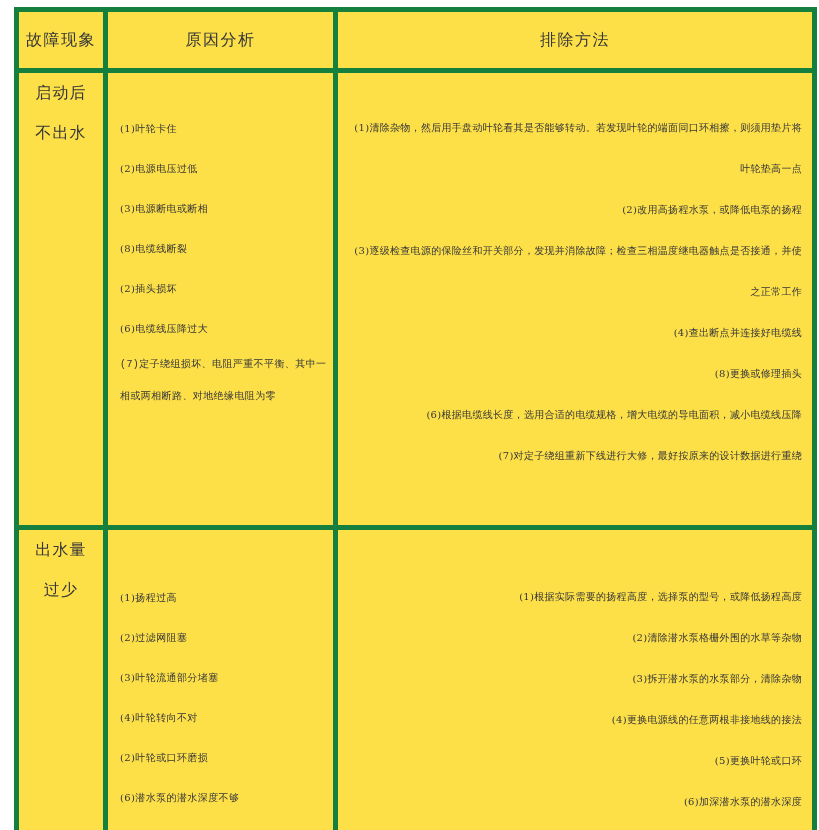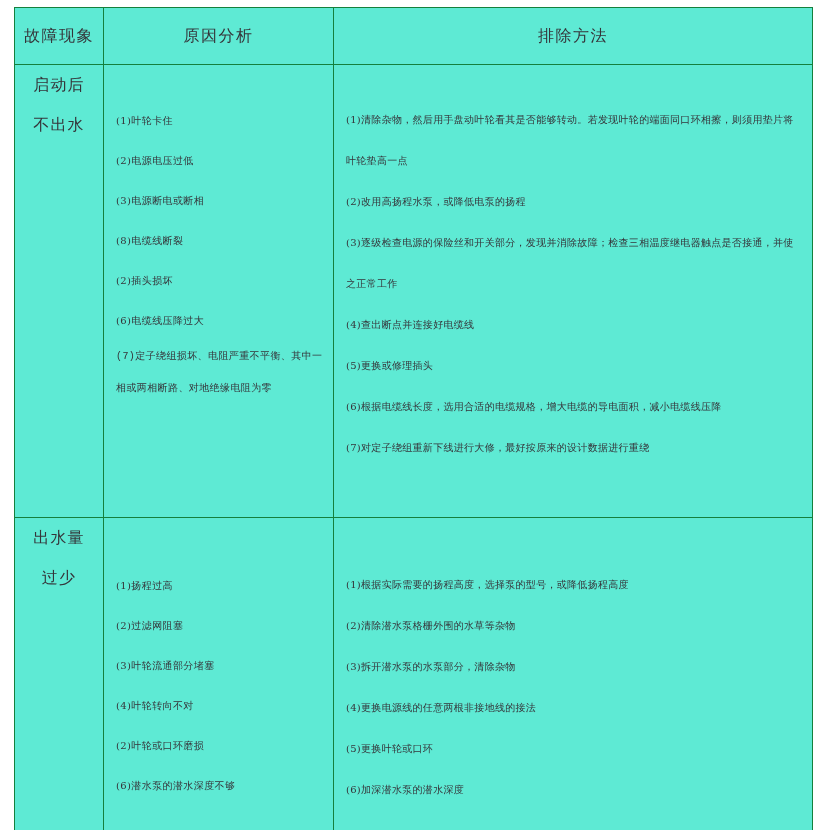--- a/index.html
+++ b/index.html
@@ -30,24 +30,24 @@
     width: 798px;          
     border-collapse: collapse;
     table-layout: fixed;
   }
   .fault-table col.c1 { width: 89px; }   
   .fault-table col.c2 { width: 230px; }  
   .fault-table col.c3 { width: 479px; }
 
   .fault-table td,
   .fault-table th {
-    border: 1px solid #15803d;
+    border: 5px solid #15803d;
     padding: 0;
     vertical-align: top;
-    background: #5eead4;
+    background: #fde047;
   }
 
   
   .hdr-row th {
     height: 56px;
     text-align: center;
     vertical-align: middle;
     font-weight: normal;
     font-size: 16px;
     letter-spacing: 1.5px;
@@ -81,21 +81,21 @@
     line-height: 40px;
     letter-spacing: 0.4px;
     text-indent: 0;
   }
   .col-cause li.wrap {
     line-height: 32px;
     font-family: Liberation Mono, monospace;
   }
 
   
-  .col-remedy ul { padding: 34px 10px 0 12px; }
+  .col-remedy ul { padding: 34px 10px 0 12px; text-align: right; }
   .col-remedy li {
     line-height: 41px;
     letter-spacing: 0.3px;
   }
 
   
   .row-2 .col-cause ul  { padding-top: 48px; }
   .row-2 .col-remedy ul { padding-top: 46px; }
 
   .row-1 td { height: 452px; }   
@@ -138,21 +138,21 @@
             <li>(6)电缆线压降过大</li>
             <li class="wrap">(7)定子绕组损坏、电阻严重不平衡、其中一相或两相断路、对地绝缘电阻为零</li>
           </ul>
         </td>
         <td class="cell-list col-remedy">
           <ul>
             <li>(1)清除杂物，然后用手盘动叶轮看其是否能够转动。若发现叶轮的端面同口环相擦，则须用垫片将叶轮垫高一点</li>
             <li>(2)改用高扬程水泵，或降低电泵的扬程</li>
             <li>(3)逐级检查电源的保险丝和开关部分，发现并消除故障；检查三相温度继电器触点是否接通，并使之正常工作</li>
             <li>(4)查出断点并连接好电缆线</li>
-            <li>(5)更换或修理插头</li>
+            <li>(8)更换或修理插头</li>
             <li>(6)根据电缆线长度，选用合适的电缆规格，增大电缆的导电面积，减小电缆线压降</li>
             <li>(7)对定子绕组重新下线进行大修，最好按原来的设计数据进行重绕</li>
           </ul>
         </td>
       </tr>
 
       <tr class="row-2">
         <td class="cell-symptom">
           <span class="ln">出水量</span>
           <span class="ln">过少</span>

